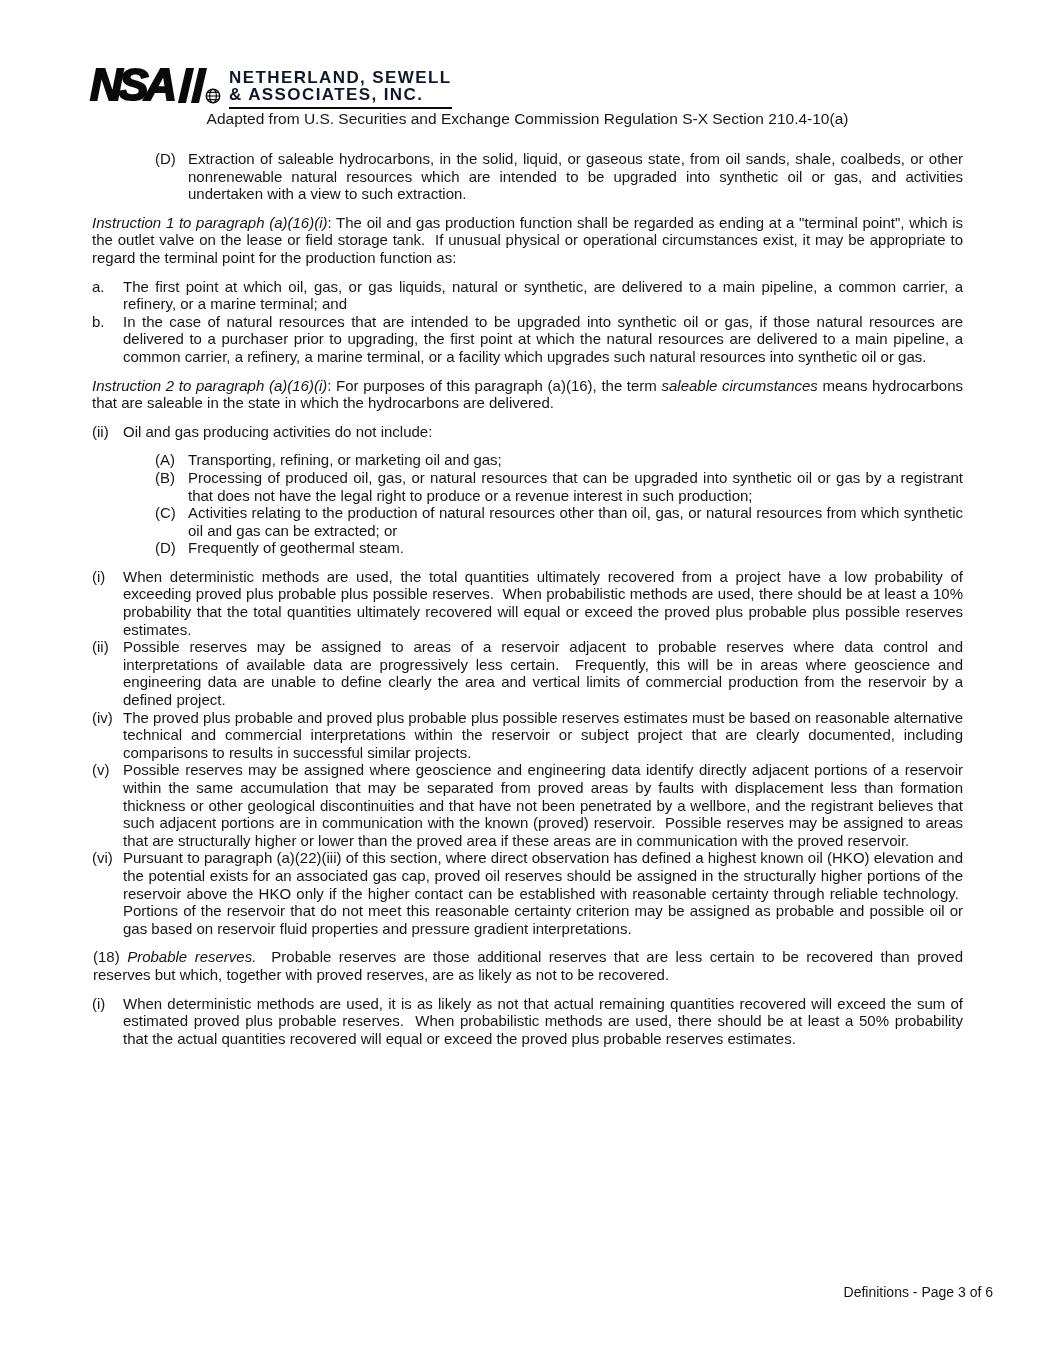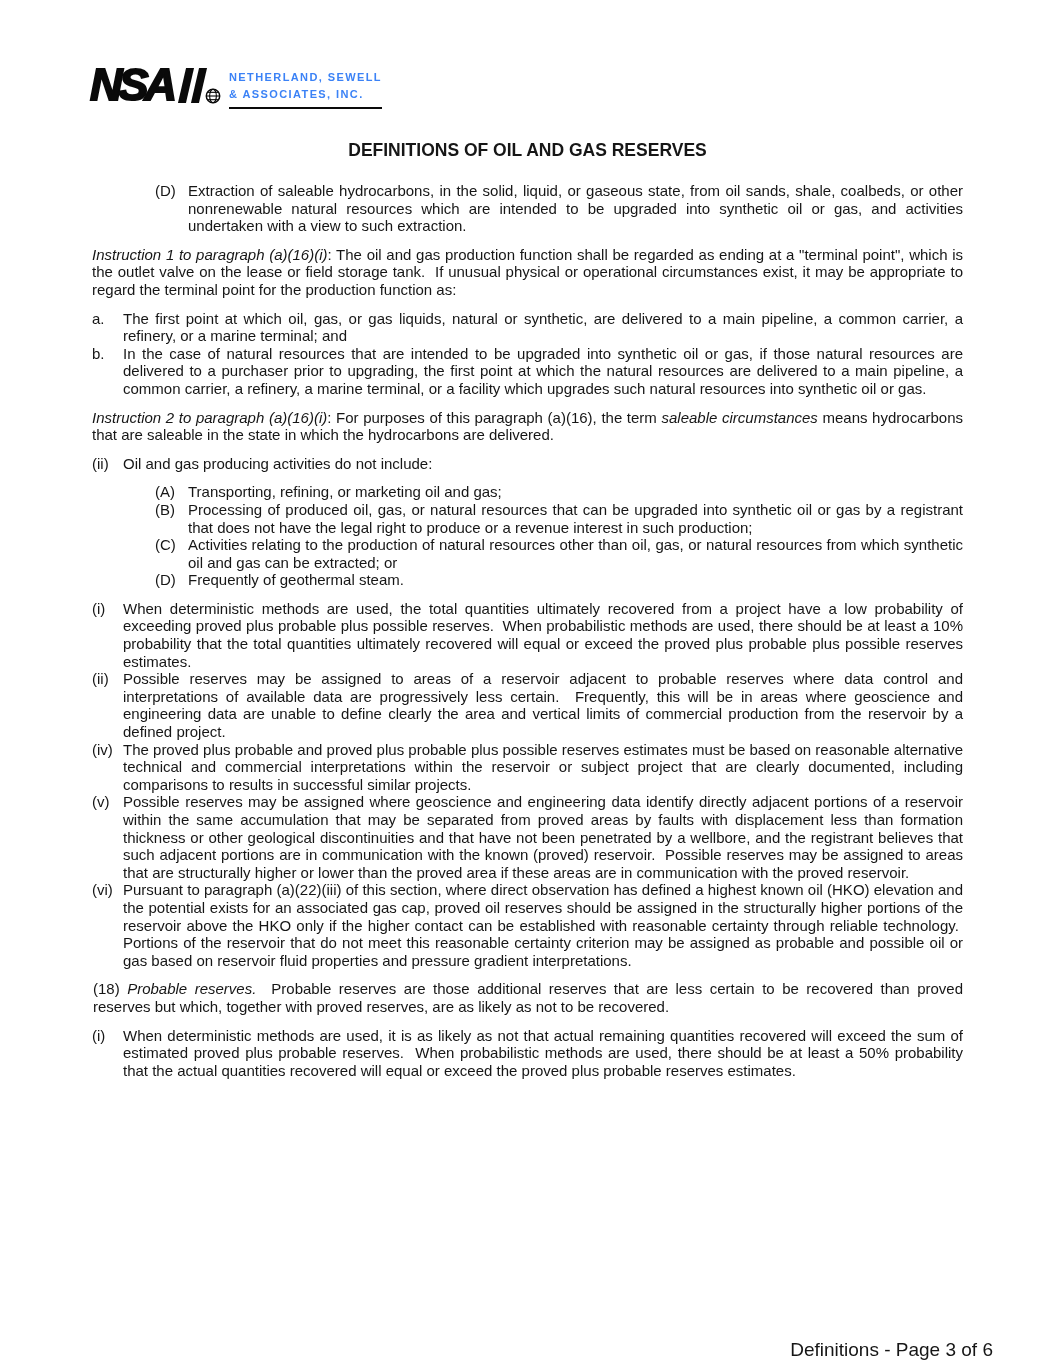--- a/index.html
+++ b/index.html
@@ -25,24 +25,24 @@
     line-height: 38px;
     -webkit-text-stroke: 2px currentColor;
     color: #0a0a0a;
   }
   .bars { display: inline-flex; gap: 5px; margin-left: 9px; margin-bottom: 1px; }
   .bar { width: 8px; height: 35px; background: #0a0a0a; transform: skewX(-13deg); }
   .globe { position: absolute; right: 2px; bottom: -4px; }
   .company { margin-left: 6px; padding-top: 3px; }
   .company-line {
     font-weight: bold;
-    font-size: 11px;
+    font-size: 17px;
     line-height: 17px;
     letter-spacing: 1.4px;
-    color: #3b82f6;
+    color: #0f172a;
     white-space: nowrap;
   }
   .company-underline { height: 2px; background: #0a0a0a; margin-top: 4px; }
 
   
   .title {
     margin: 31px 0 1px 0;
     text-align: center;
     font-size: 17.5px;
     font-weight: bold;
@@ -68,23 +68,23 @@
   .gap { margin-top: 11px; }
   .labeled { display: flex; }
   .block-label { flex: 0 0 31px; text-align: left; }
   .indent-2 .block-label { flex-basis: 33px; }
   .block-text { flex: 1 1 auto; text-align: justify; }
   .seg-italic { font-style: italic; }
 
   
   .footer {
     position: absolute;
-    top: 1341px;
+    top: 1283px;
     right: 62px;
-    font-size: 19px;
+    font-size: 14px;
     line-height: 18px;
   }
 </style>
 </head>
 <body>
 
 <div class="page">
 
   <div class="header">
     <div class="logo-row">
@@ -105,21 +105,21 @@
         </span>
       </div>
       <div class="company">
         <div class="company-line">NETHERLAND, SEWELL</div>
         <div class="company-line">&amp; ASSOCIATES, INC.</div>
         <div class="company-underline"></div>
       </div>
     </div>
   </div>
 
-  <div class="title">DEFINITIONS OF OIL AND GAS RESERVES</div>
+  <div class="subtitle">Adapted from U.S. Securities and Exchange Commission Regulation S-X Section 210.4-10(a)</div>
 
   <div class="doc-body" id="doc-body">
       <div class="block indent-2 labeled">
         <span class="block-label">(D)</span>
         <span class="block-text"><span>Extraction of saleable hydrocarbons, in the solid, liquid, or gaseous state, from oil sands, shale, coalbeds, or other nonrenewable natural resources which are intended to be upgraded into synthetic oil or gas, and activities undertaken with a view to such extraction.</span></span>
       </div>
       <div class="block indent-1 gap"><span class="seg-italic">Instruction 1 to paragraph (a)(16)(i)</span><span>: The oil and gas production function shall be regarded as ending at a "terminal point", which is the outlet valve on the lease or field storage tank.&nbsp; If unusual physical or operational circumstances exist, it may be appropriate to regard the terminal point for the production function as:</span></div>
       <div class="block indent-1 gap labeled">
         <span class="block-label">a.</span>
         <span class="block-text"><span>The first point at which oil, gas, or gas liquids, natural or synthetic, are delivered to a main pipeline, a common carrier, a refinery, or a marine terminal; and</span></span>

